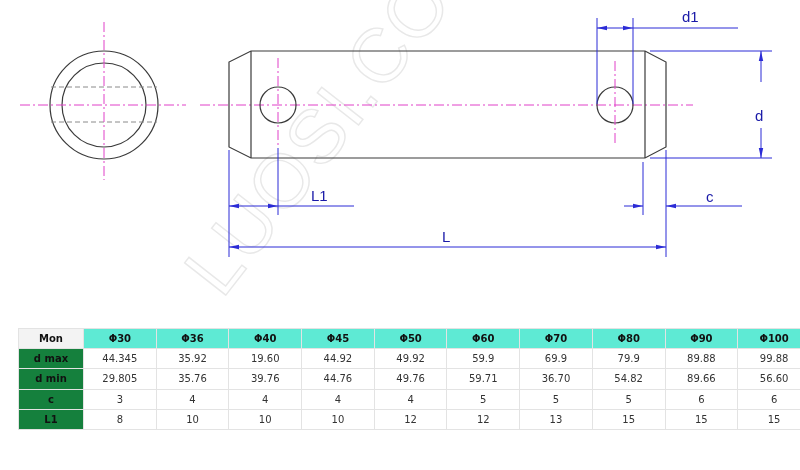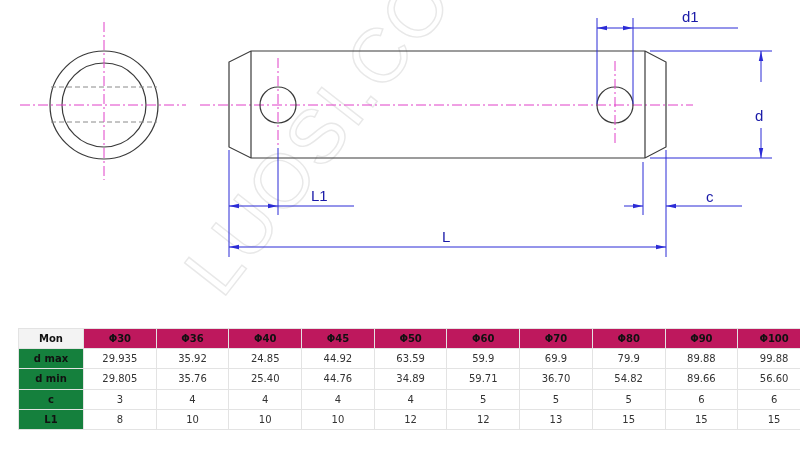--- a/index.html
+++ b/index.html
@@ -10,21 +10,21 @@
   .watermark { font-family: "Liberation Sans", sans-serif; font-size: 76px; fill: none; stroke: #e8e8e8; stroke-width: 1.4; letter-spacing: 2px; }
   #spec-table {
     position: absolute; left: 18px; top: 328px; width: 793px;
     border-collapse: collapse; table-layout: fixed;
     font-family: "DejaVu Sans", sans-serif; font-size: 10px; color: #333;
   }
   #spec-table td {
     border: 1px solid #e3e3e3; height: 20.2px; text-align: center; vertical-align: middle;
     padding: 0; white-space: nowrap;
   }
-  #spec-table tr.head td { background: #be185d; font-weight: bold; color: #111; }
+  #spec-table tr.head td { background: #5eead4; font-weight: bold; color: #111; }
   #spec-table td.rowhead { font-weight: bold; color: #111; background: #15803d; }
   #spec-table tr.head td.rowhead { background: #f3f3f3; }
   #spec-table col.c0 { width: 65px; }
 </style>
 </head>
 <body>
 
 <svg id="drawing" width="800" height="320" viewBox="0 0 800 320" xmlns="http://www.w3.org/2000/svg">
   <defs>
     <marker id="arrow" viewBox="0 0 10 6" refX="10" refY="3" markerWidth="10" markerHeight="6" orient="auto-start-reverse" markerUnits="userSpaceOnUse">
@@ -111,38 +111,38 @@
       <td>Φ45</td>
       <td>Φ50</td>
       <td>Φ60</td>
       <td>Φ70</td>
       <td>Φ80</td>
       <td>Φ90</td>
       <td>Φ100</td>
     </tr>
     <tr>
       <td class="rowhead">d max</td>
-      <td>29.935</td>
+      <td>44.345</td>
       <td>35.92</td>
-      <td>24.85</td>
+      <td>19.60</td>
       <td>44.92</td>
-      <td>63.59</td>
+      <td>49.92</td>
       <td>59.9</td>
       <td>69.9</td>
       <td>79.9</td>
       <td>89.88</td>
       <td>99.88</td>
     </tr>
     <tr>
       <td class="rowhead">d min</td>
       <td>29.805</td>
       <td>35.76</td>
-      <td>25.40</td>
+      <td>39.76</td>
       <td>44.76</td>
-      <td>34.89</td>
+      <td>49.76</td>
       <td>59.71</td>
       <td>36.70</td>
       <td>54.82</td>
       <td>89.66</td>
       <td>56.60</td>
     </tr>
     <tr>
       <td class="rowhead">c</td>
       <td>3</td>
       <td>4</td>

